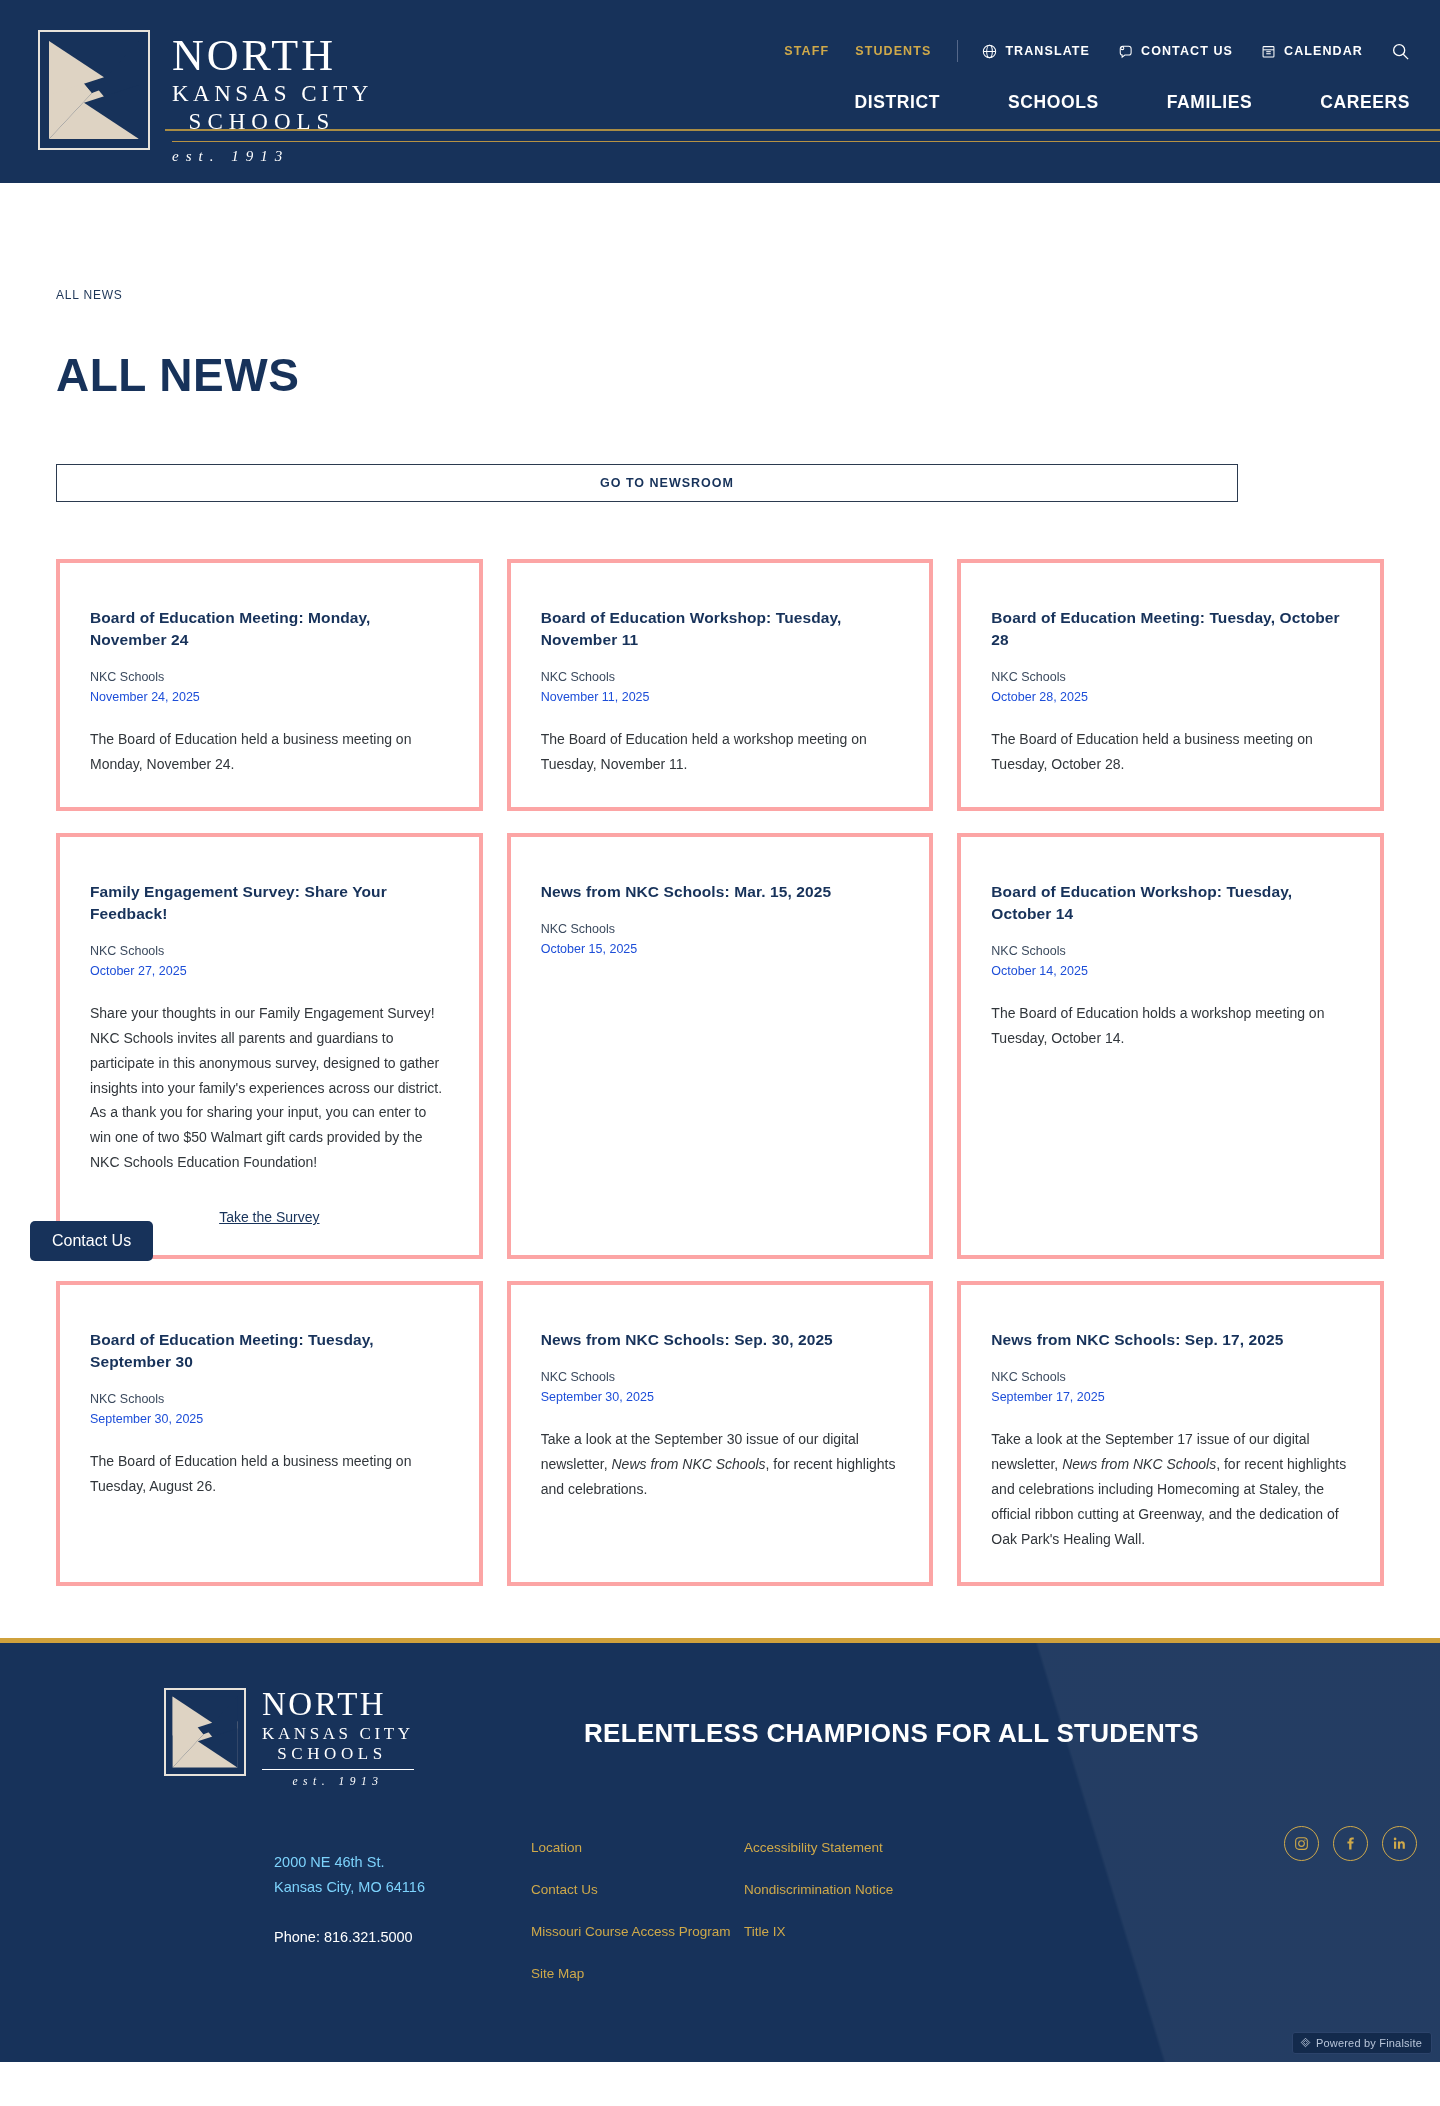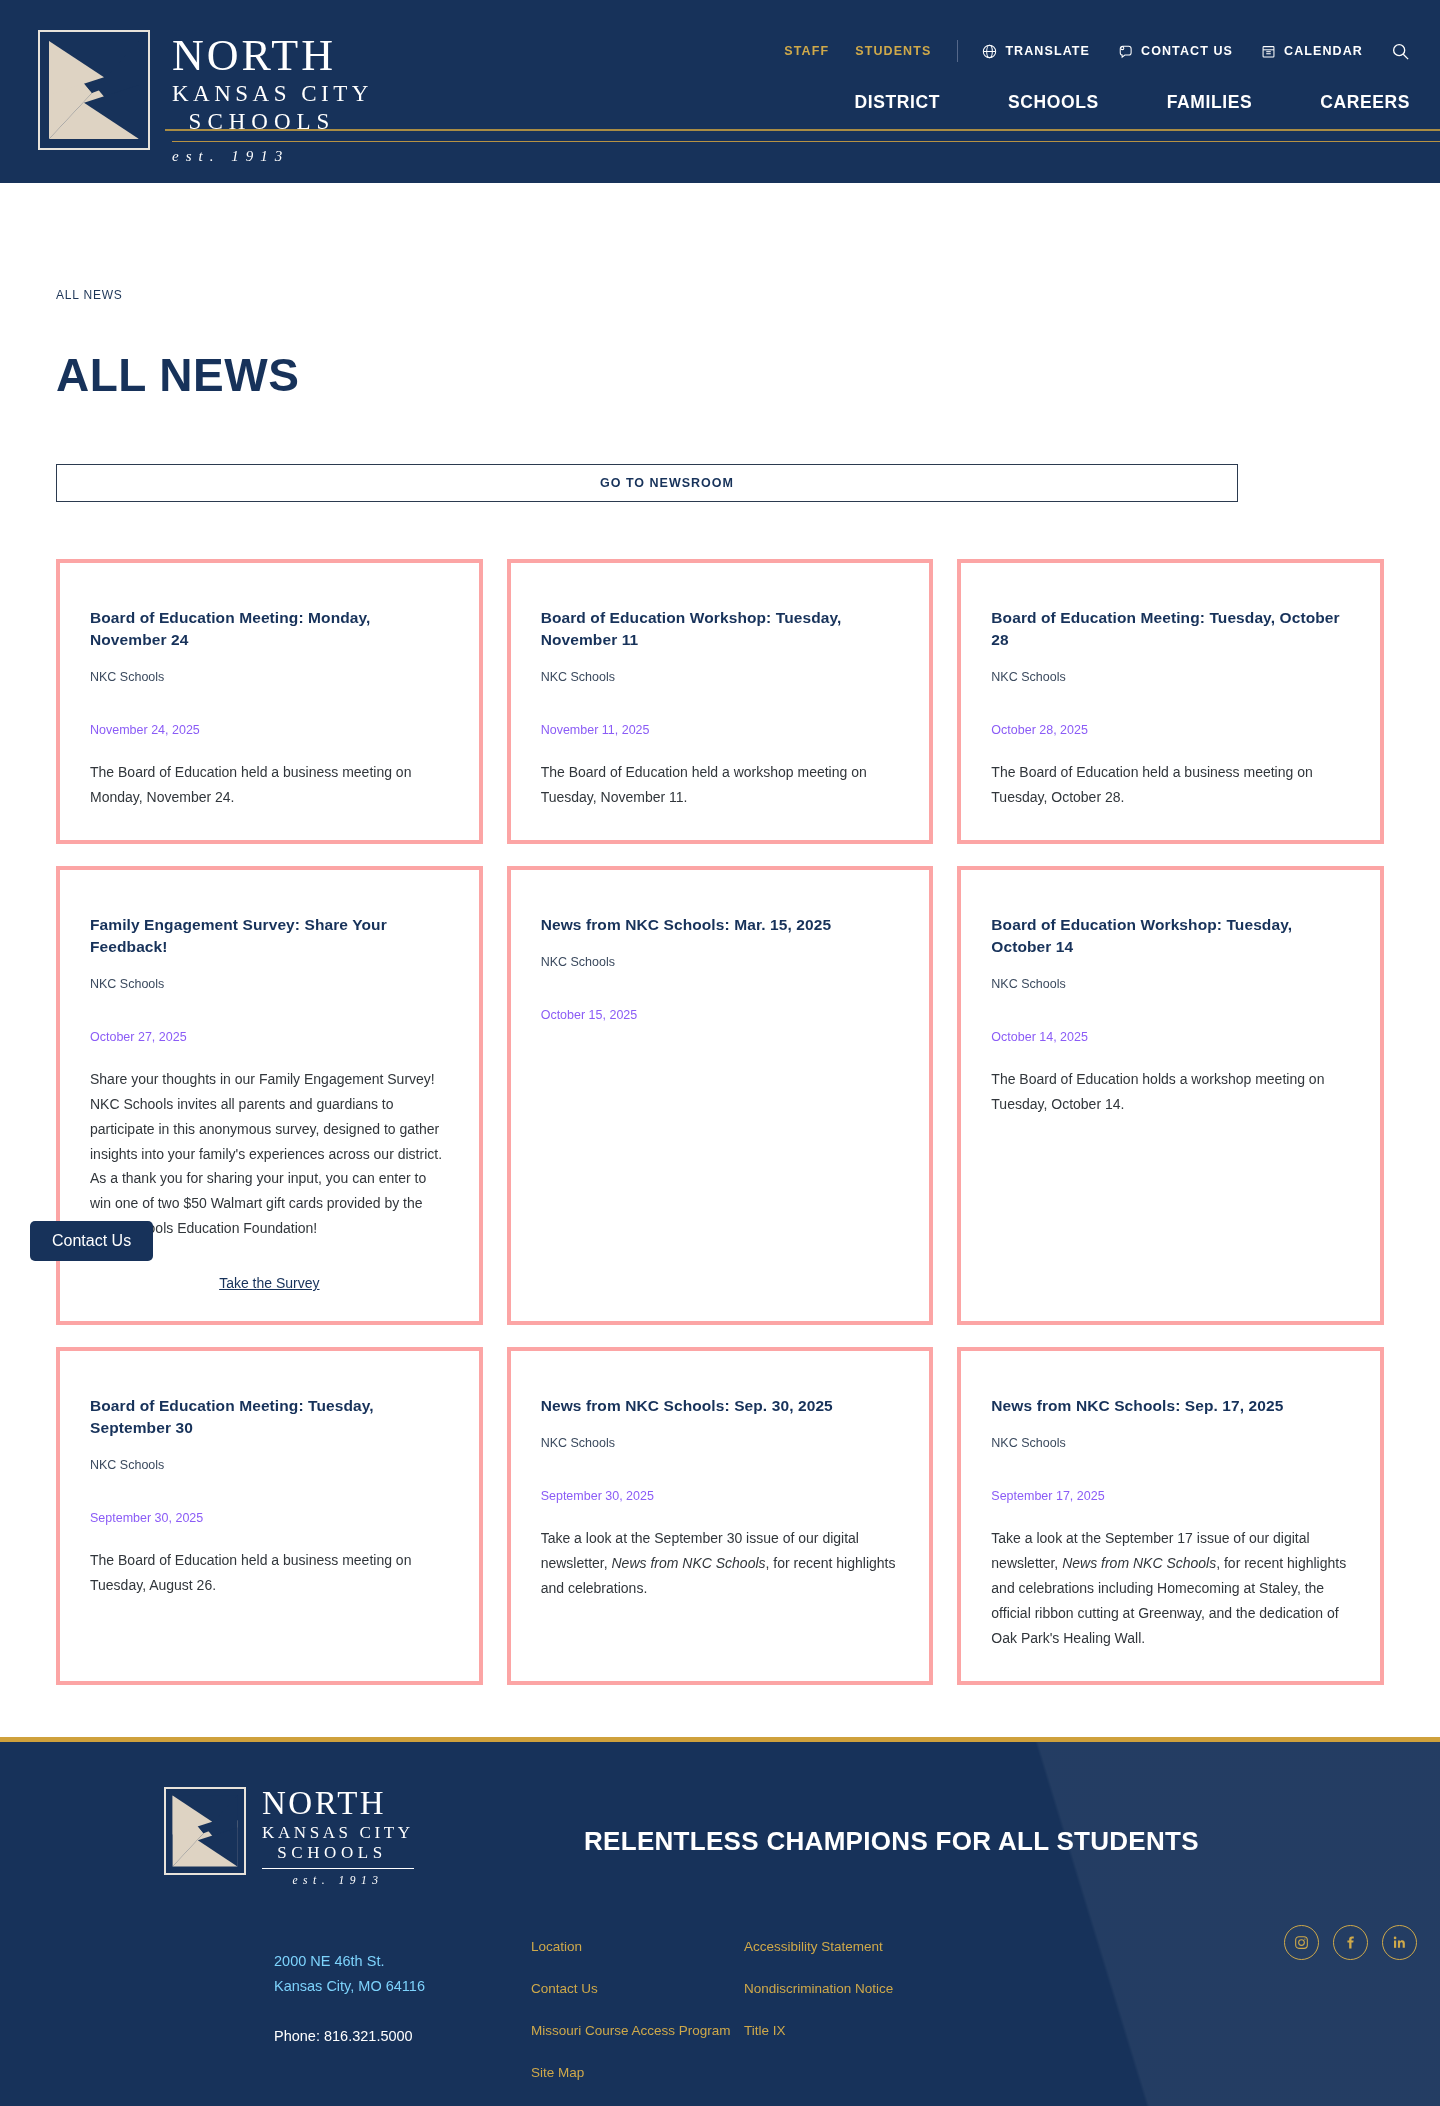--- a/index.html
+++ b/index.html
@@ -193,23 +193,22 @@
     letter-spacing: 0.1px;
   }
   .card-src {
     margin-top: 16px;
     font-size: 12.5px;
     color: #3b4a5e;
     line-height: 1.6;
   }
   .card-date {
     font-size: 12.5px;
-    color: #8b5cf6;
+    color: #1d4ed8;
     line-height: 1.6;
-    margin-top: 33px;
   }
   .card-body {
     margin-top: 20px;
     font-size: 14px;
     color: #31363b;
     line-height: 1.78;
   }
   .card-body em { font-style: italic; }
   .card-link {
     display: block;
@@ -292,21 +291,21 @@
     color: #7dd3fc; font-size: 14.5px; line-height: 1.72;
   }
   .f-phone {
     position: absolute;
     left: 145px; top: 286px;
     color: #ffffff; font-size: 14.5px;
   }
 
   .f-tagline {
     position: absolute;
-    left: 455px; top: 84px;
+    left: 455px; top: 75px;
     color: #ffffff; font-size: 26px; font-weight: bold; letter-spacing: 0.3px;
   }
   .f-links-a { position: absolute; left: 402px; top: 197px; }
   .f-links-b { position: absolute; left: 615px; top: 197px; }
   .f-link {
     display: block;
     color: #cfa94a;
     font-size: 13.5px;
     margin-bottom: 27px;
     cursor: pointer;

